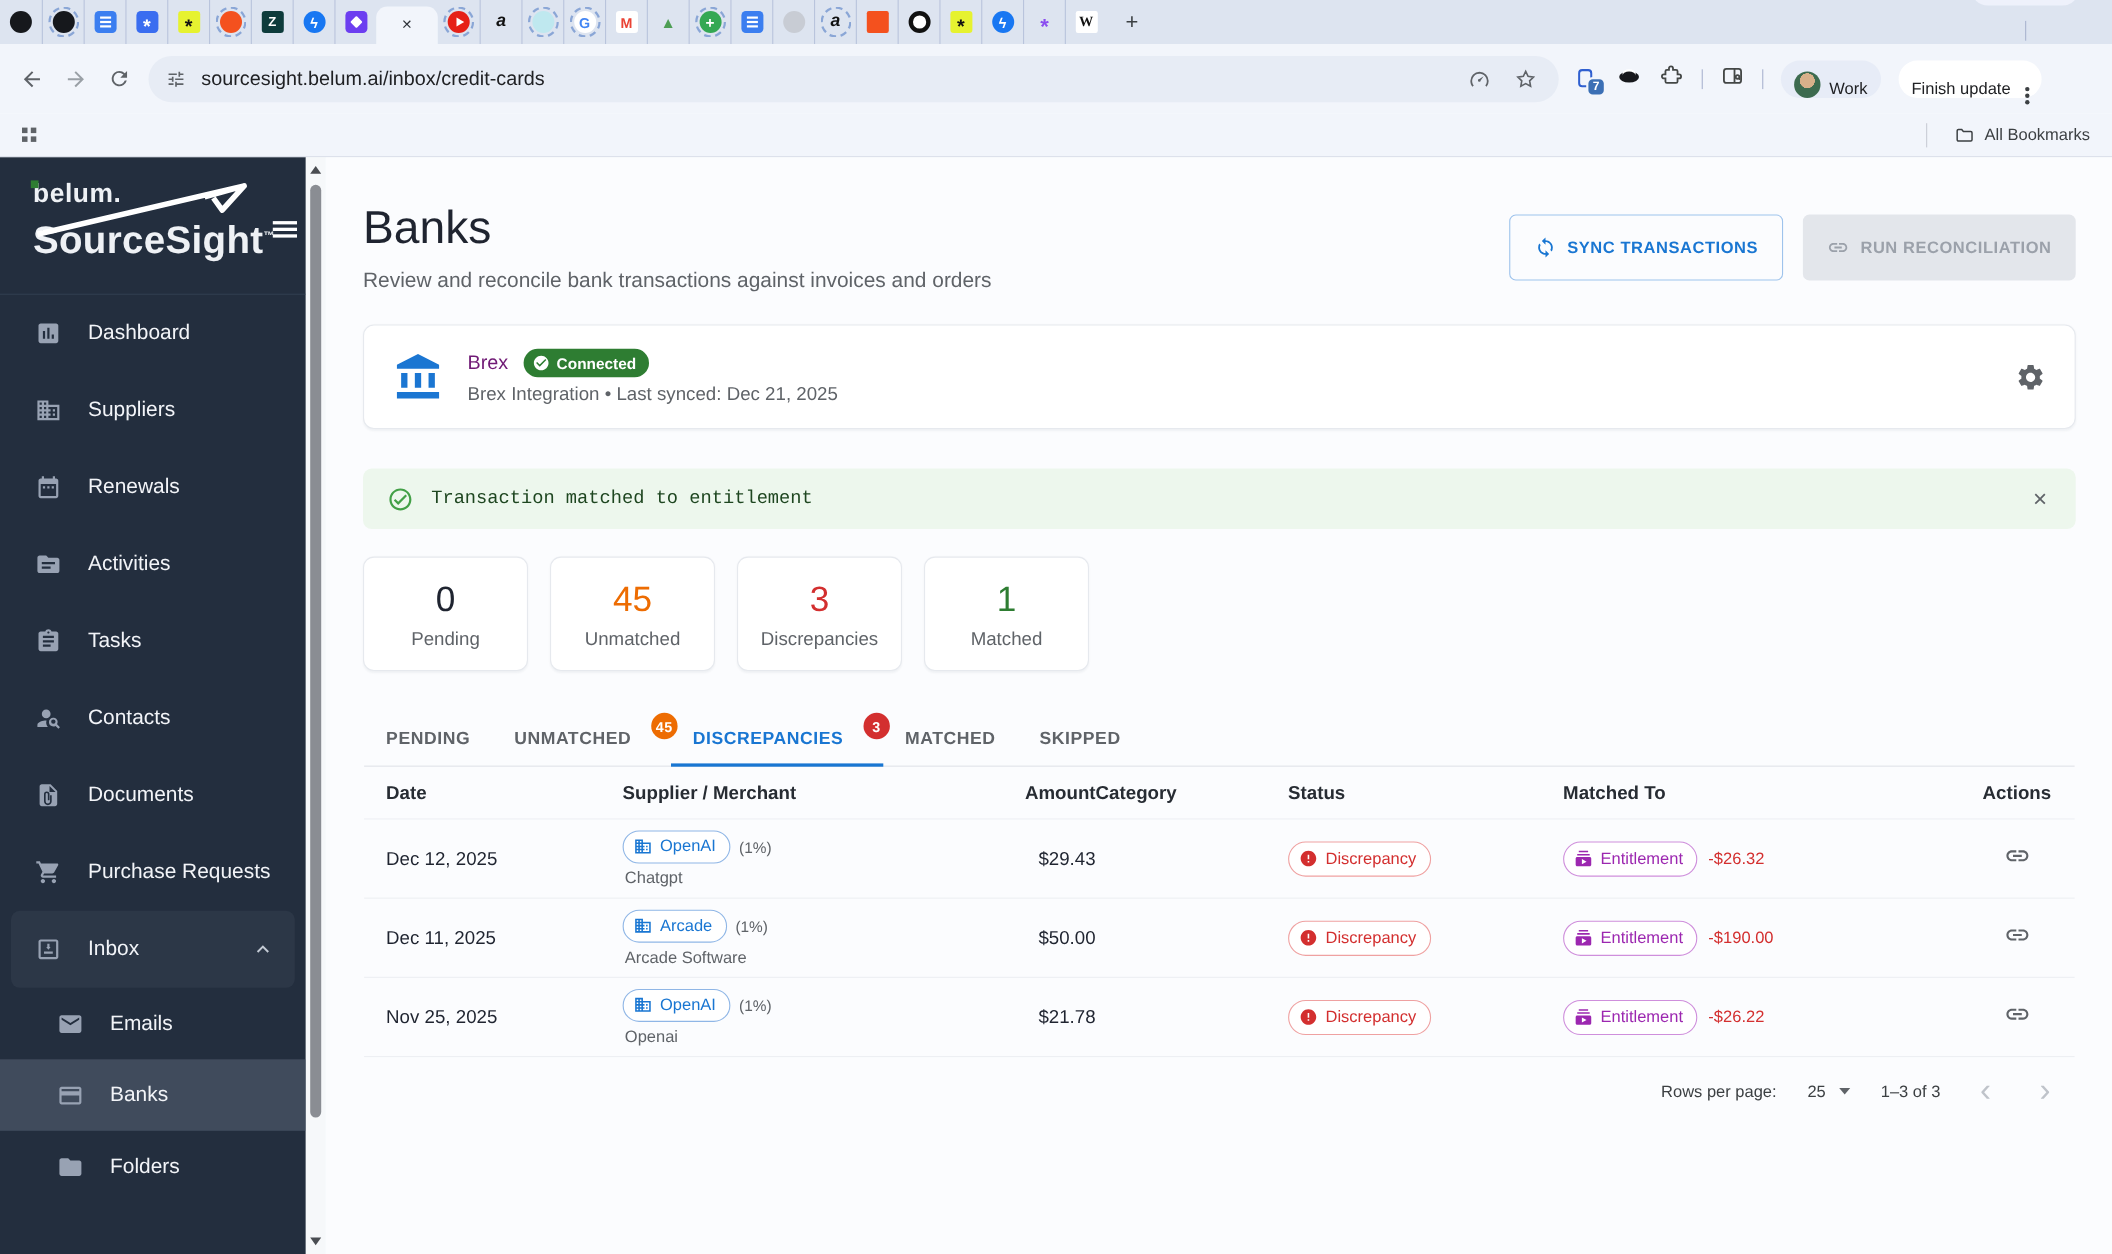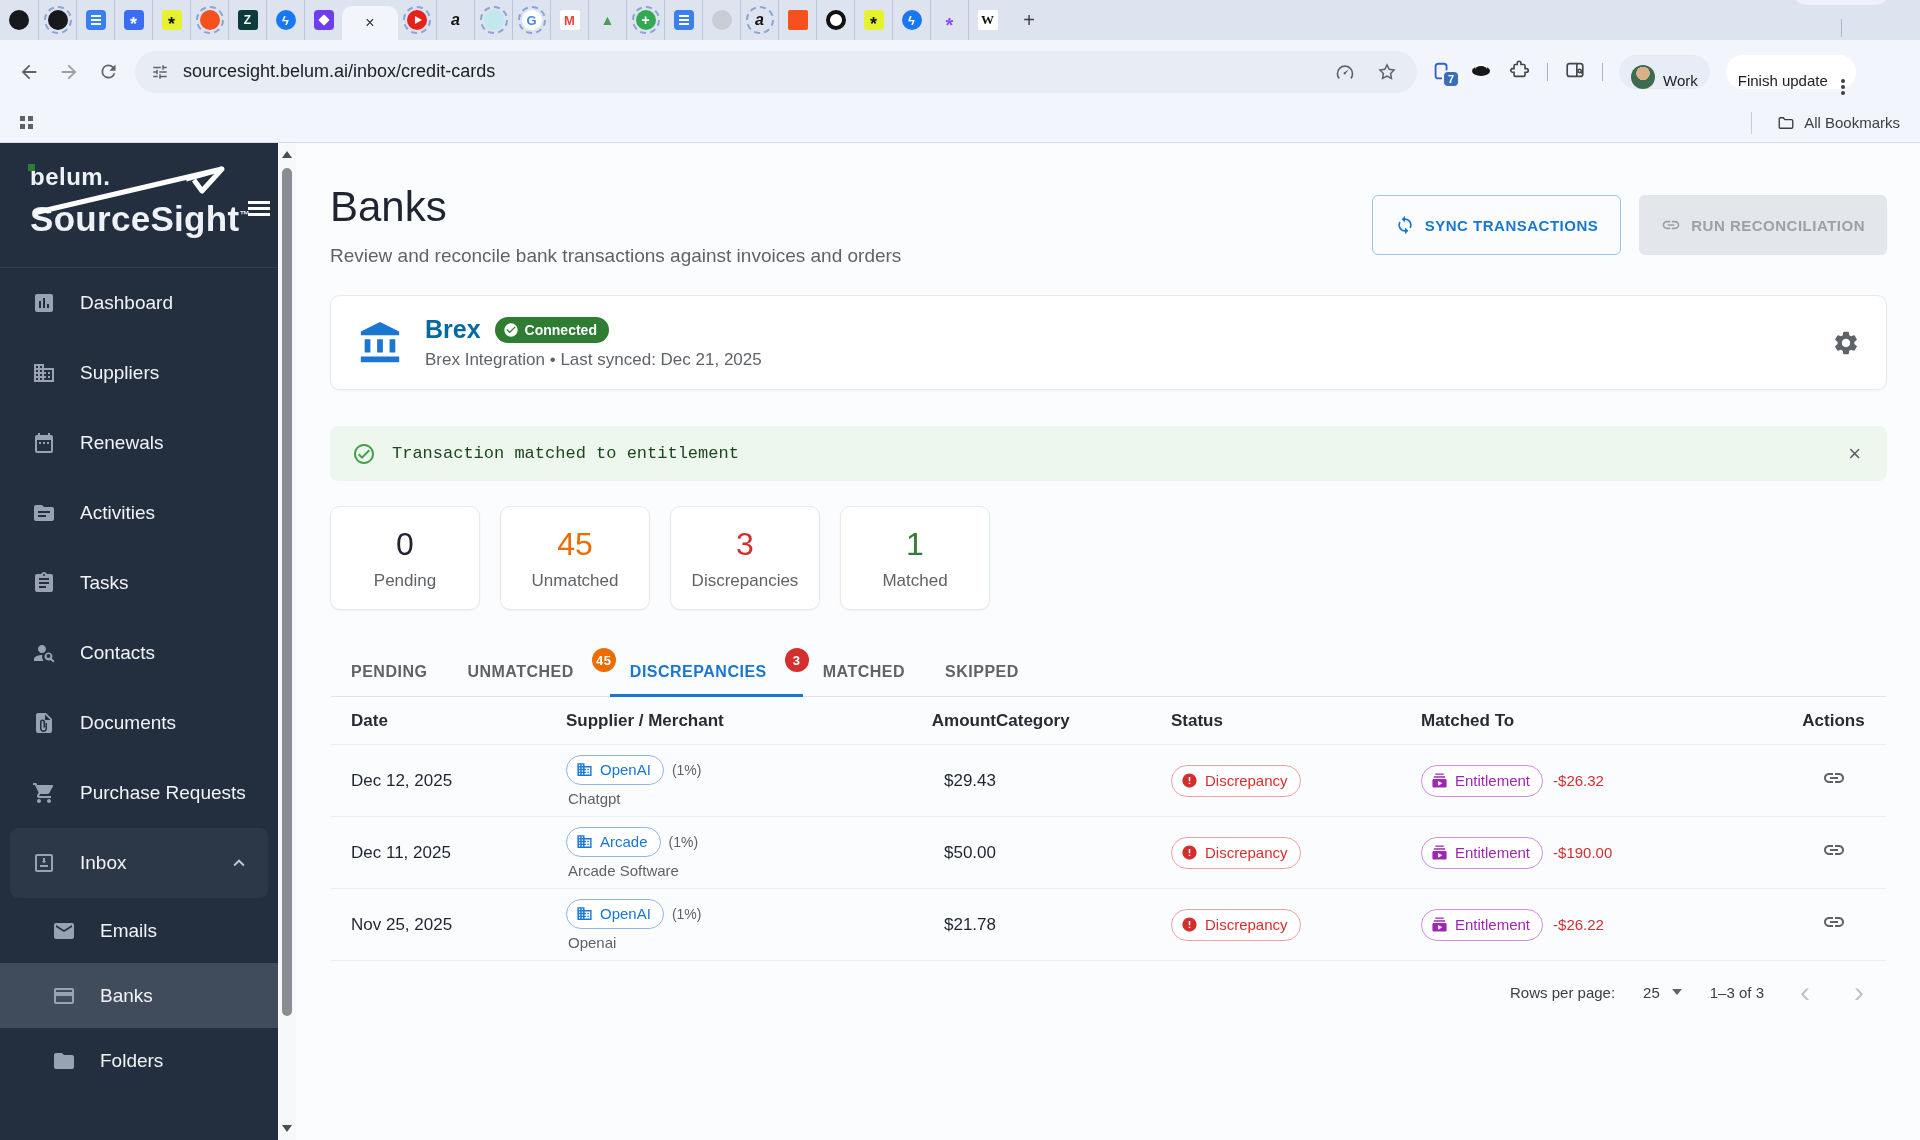--- a/index.html
+++ b/index.html
@@ -133,21 +133,21 @@
     padding:18px 22px; font-size:15px; font-weight:bold; letter-spacing:0.5px; border:none; cursor:pointer; }
   .btn-outline { background:transparent; border:1px solid #9ec3ec; color:#1976d2; }
   .btn-disabled { background:#e3e6eb; color:#9ba1aa; }
 
   .card { background:#fff; border:1px solid #e6e9ee; border-radius:10px;
     box-shadow:0 1px 2px rgba(20,30,50,.05); }
   .brex-card { margin-top:28px; height:95px; display:flex; align-items:center; padding:0 26px; }
   .brex-ic { fill:#1b76d2; }
   .brex-mid { margin-left:22px; }
   .brex-row1 { display:flex; align-items:center; gap:14px; }
-  .brex-name { font-size:25px; color:#0369a1; font-weight:700; }
+  .brex-name { font-size:18px; color:#701a75; font-weight:400; }
   .conn-pill { background:#2e7d32; color:#fff; height:26px; border-radius:13px;
     display:flex; align-items:center; gap:6px; padding:0 12px 0 8px; font-size:14px; font-weight:bold; }
   .conn-pill svg { fill:#fff; }
   .brex-sub { font-size:17px; color:#5f6368; margin-top:6px; }
   .gear { margin-left:auto; fill:#5f6368; cursor:pointer; }
 
   .alert { margin-top:36px; height:55px; background:#edf7ed; border-radius:8px;
     display:flex; align-items:center; padding:0 22px; }
   .alert svg { fill:#43a047; }
   .alert-text { font-size:17px; color:#1e4620; margin-left:16px; flex:1;font-family:Liberation Mono, monospace; }

